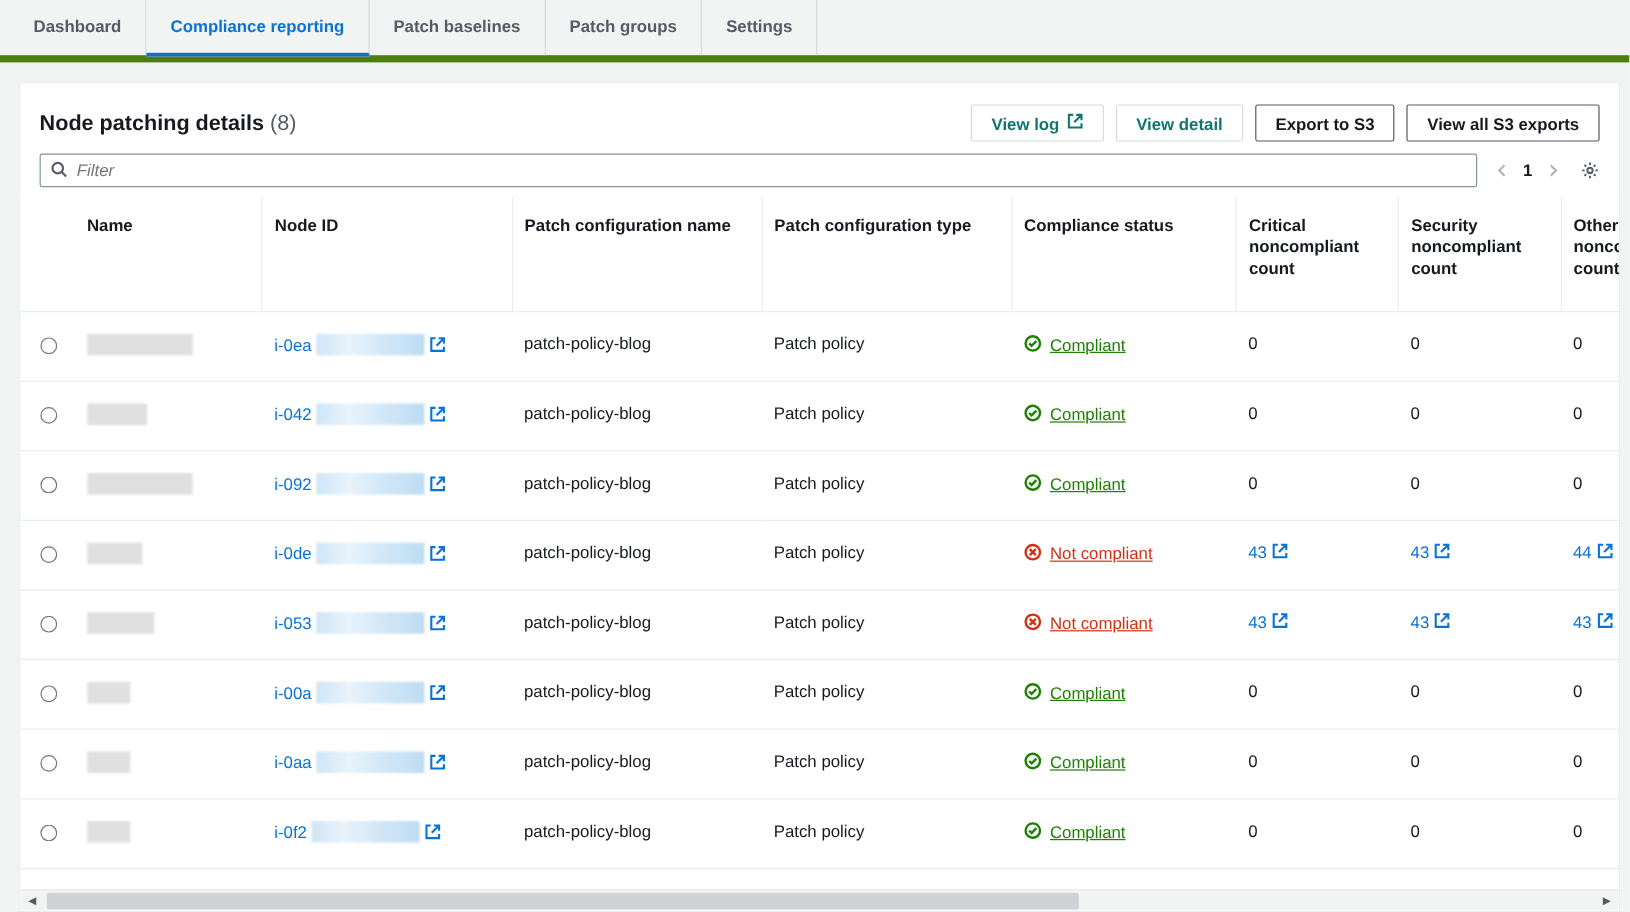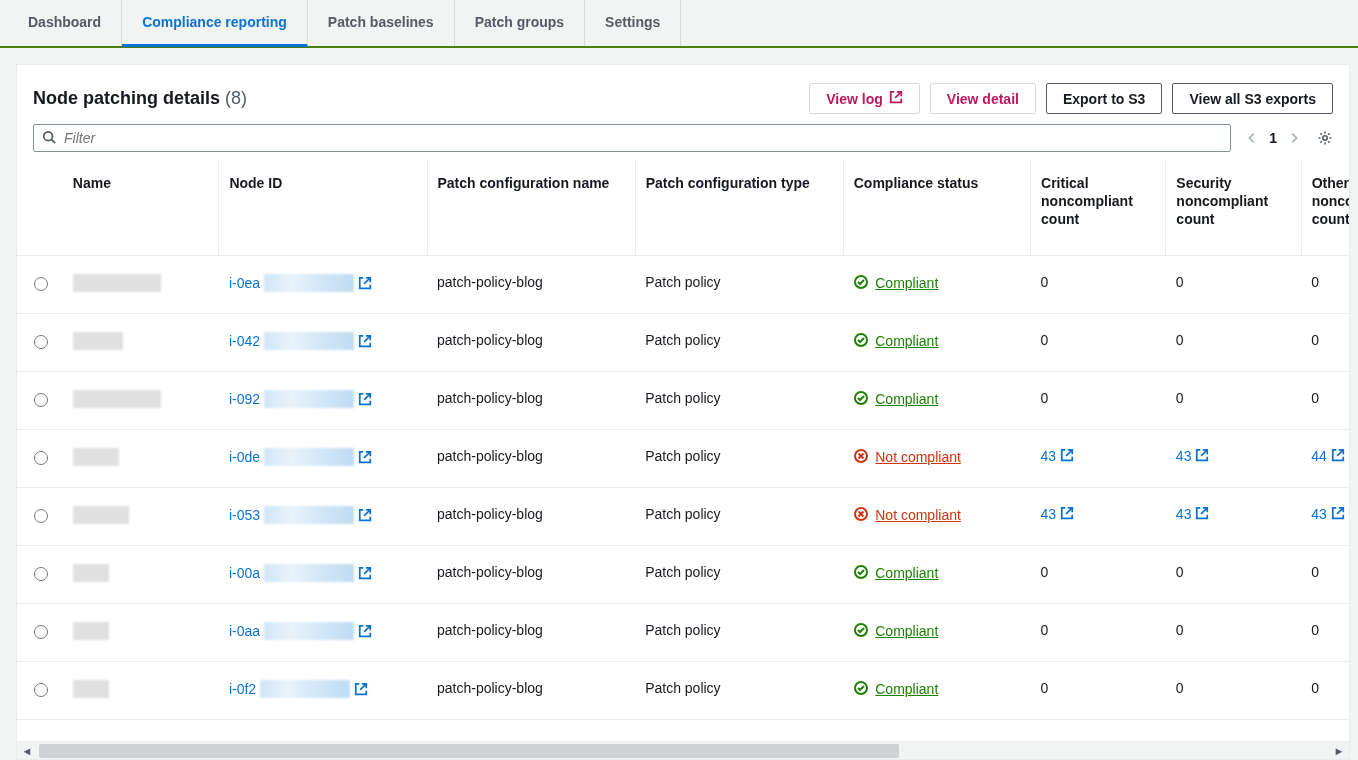--- a/index.html
+++ b/index.html
@@ -14,21 +14,21 @@
     width: 1358px;
     height: 760px;
     background: #f2f3f3;
     overflow: hidden;
     display: flex;
     flex-direction: column;
   }
   
   .tabs {
     display: flex;
-    border-bottom: 2px solid #4d7c0f;
+    border-bottom: 6px solid #4d7c0f;
     background: #f2f3f3;
     padding: 0 8px;
   }
   .tab {
     padding: 14px 20px;
     font-weight: 700;
     color: #545b64;
     cursor: pointer;
     border-right: 1px solid #d5dbdb;
   }
@@ -73,21 +73,21 @@
     font-weight: 700;
     font-size: 14px;
     color: #16191f;
     cursor: pointer;
     border-radius: 2px;
     display: inline-flex;
     align-items: center;
     gap: 6px;
   }
   .btn.disabled {
-    color: #be185d;
+    color: #0f766e;
     border-color: #d5dbdb;
     cursor: not-allowed;
   }
   
   .filter-row {
     padding: 0 16px 8px 16px;
     display: flex;
     align-items: center;
     gap: 14px;
   }

